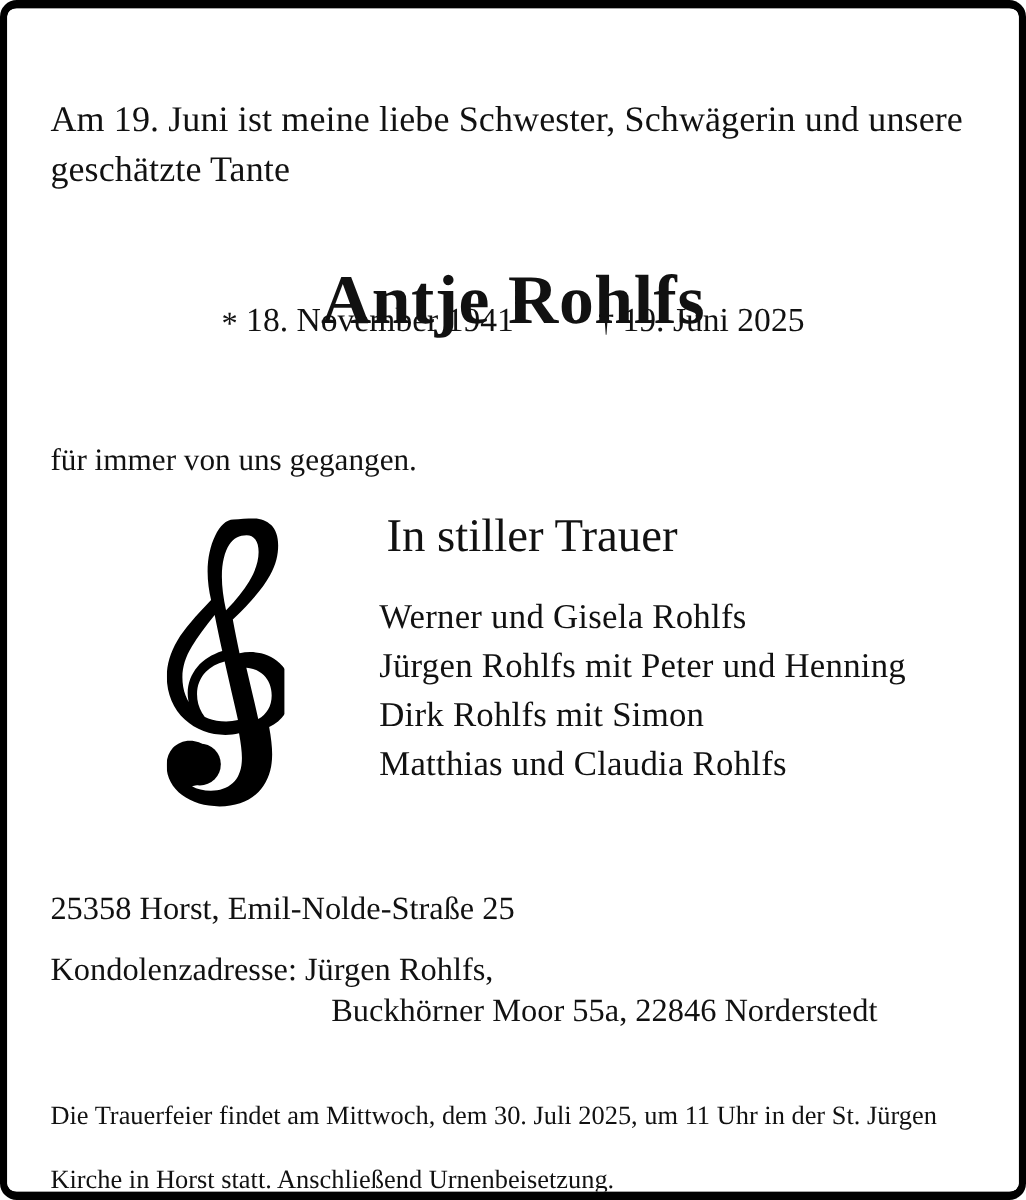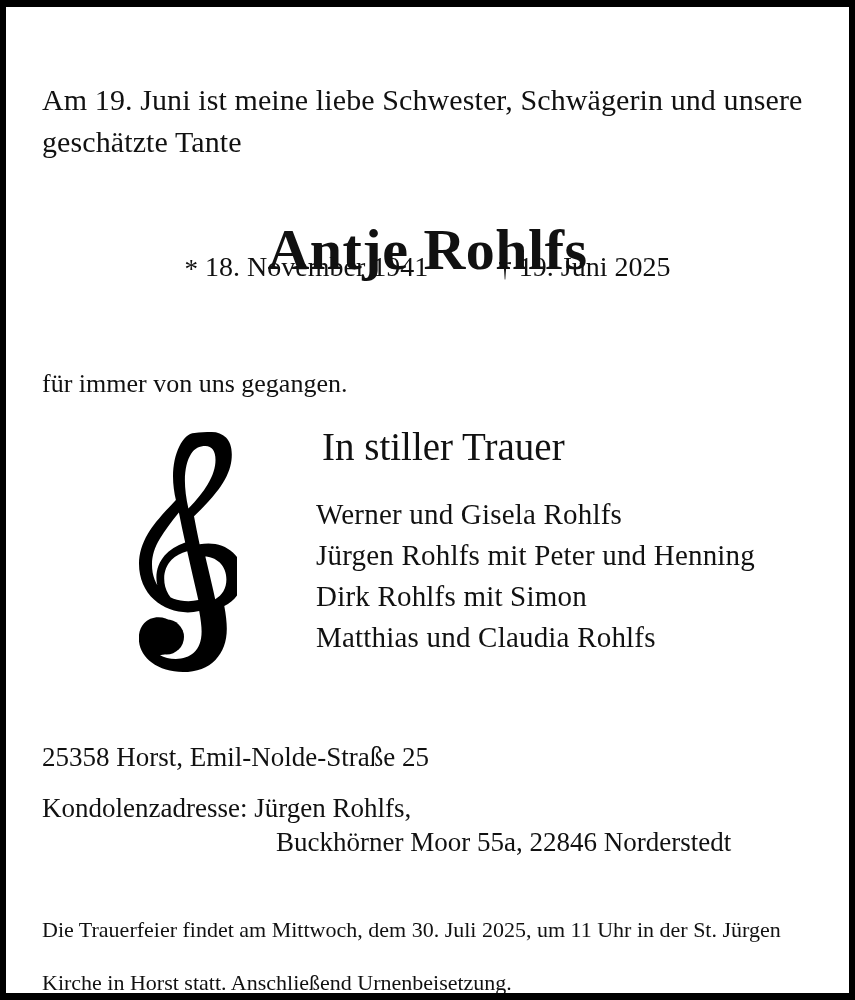--- a/index.html
+++ b/index.html
@@ -15,20 +15,21 @@
     position: relative;
     width: 855px;
     height: 1000px;
     background: #ffffff;
     box-sizing: border-box;
     border-top: 7px solid #000000;
     border-bottom: 7px solid #000000;
     border-left: 6px solid #000000;
     border-right: 6px solid #000000;
     overflow: hidden;
+    border-radius: 14px;
   }
   .inner {
     position: absolute;
     inset: 0;
     background: #ffffff;
   }
   .abs { position: absolute; }
 
   
   #intro {

